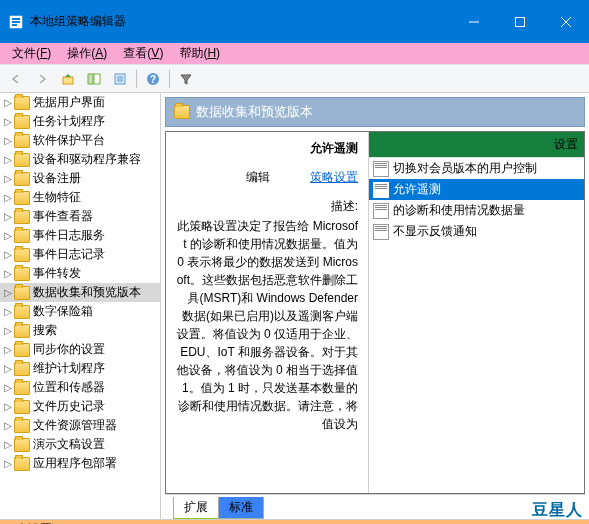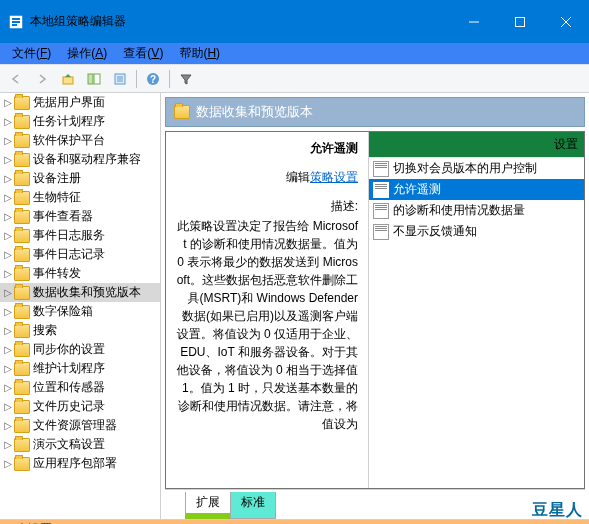--- a/index.html
+++ b/index.html
@@ -3,21 +3,21 @@
 <meta charset="utf-8">
 <style>
 * { margin: 0; padding: 0; box-sizing: border-box; font-family: "Microsoft YaHei", "Segoe UI", sans-serif; }
 body { width: 589px; height: 524px; overflow: hidden; background: #fff; font-size: 12px; position: relative; }
 
 .titlebar { background: #0078d7; color: #000000; height: 43px; display: flex; align-items: center; padding-left: 8px; }
 .titlebar .icon { width: 16px; height: 16px; margin-right: 6px; display: inline-flex; align-items: center; justify-content: center; }
 .titlebar .title { flex: 1; font-size: 12px; }
 .titlebar .winbtn { width: 46px; height: 30px; display: flex; align-items: center; justify-content: center; cursor: pointer; }
 
-.menubar { background: #3b82f6; height: 22px; display: flex; align-items: center; padding: 0 4px; border-bottom: 1px solid #e0e0e0; }
+.menubar { background: #f9a8d4; height: 22px; display: flex; align-items: center; padding: 0 4px; border-bottom: 1px solid #e0e0e0; }
 .menubar .menuitem { padding: 2px 8px; cursor: pointer; font-size: 12px; }
 .menubar .hotkey { text-decoration: underline; }
 
 .toolbar { background: #f5f6f7; height: 28px; display: flex; align-items: center; padding: 0 4px; gap: 2px; border-bottom: 1px solid #d0d0d0; }
 .toolbar .tb { width: 24px; height: 22px; display: flex; align-items: center; justify-content: center; border: 1px solid transparent; cursor: pointer; }
 .toolbar .sep { width: 1px; height: 18px; background: #c0c0c0; margin: 0 2px; }
 .toolbar .tb.disabled { opacity: 0.4; cursor: default; }
 
 .content { display: flex; height: 426px; }
 .treepane { width: 161px; overflow-y: scroll; border-right: 1px solid #d0d0d0; background: #fff; }
@@ -28,35 +28,35 @@
 .treeitem .folder::before { content: ''; position: absolute; top: -3px; left: 0; width: 6px; height: 3px; background: #f4c443; border: 1px solid #d4a017; border-bottom: none; border-radius: 1px 1px 0 0; }
 
 .rightpane { flex: 1; display: flex; flex-direction: column; background: #fff; overflow: hidden; }
 .rightheader { background: #99b4d1; color: #fff; padding: 5px 8px; font-size: 13px; display: flex; align-items: center; margin: 4px; border: 1px solid #7a9bb8; }
 .rightheader .folder { width: 16px; height: 14px; background: linear-gradient(#fce08a,#f4c443); border: 1px solid #d4a017; border-radius: 1px; margin-right: 6px; position: relative; }
 .rightheader .folder::before { content: ''; position: absolute; top: -3px; left: 0; width: 6px; height: 3px; background: #f4c443; border: 1px solid #d4a017; border-bottom: none; border-radius: 1px 1px 0 0; }
 
 .rightcontent { display: flex; flex: 1; overflow: hidden; border: 1px solid #737373; margin: 0 4px; text-align: right; }
 .detailpane { width: 203px; padding: 8px 10px; font-size: 12px; overflow-y: auto; border-right: 1px solid #d0d0d0; }
 .detailpane .dtitle { font-weight: bold; margin-bottom: 12px; }
-.detailpane .dlink { color: #0066cc; text-decoration: underline; cursor: pointer; }
+.detailpane .dlink { color: #0066cc; text-decoration: underline; cursor: pointer; margin-left: 40px; }
 .detailpane .sec { margin-top: 12px; }
 .detailpane .desc { line-height: 1.5; margin-top: 2px; word-break: break-all; }
 
 .listpane { flex: 1; font-size: 12px; overflow: auto; }
 .listpane .colhead { padding: 4px 6px; border-bottom: 1px solid #e0e0e0; cursor: pointer; background: #15803d; }
 .listpane .row { display: flex; align-items: center; padding: 2px 4px; cursor: pointer; white-space: nowrap; }
 .listpane .row.selected { background: #0078d7; color: #fff; }
 .listpane .row .sicon { width: 16px; height: 16px; border: 1px solid #999; margin-right: 4px; background: #fff; display: flex; flex-direction: column; padding: 1px; gap: 1px; flex-shrink: 0; }
 .listpane .row .sicon .l { height: 1px; background: #888; }
 .listpane .row.selected .sicon { border-color: #fff; }
 
 .tabbar { display: flex; padding: 2px 8px 0 8px; font-size: 12px; border-top: 1px solid #d0d0d0; margin: 0 4px; }
-.tabbar .tab { padding: 2px 10px; border: 1px solid #aaa; border-top: none; background: #5eead4; cursor: pointer; margin-right: -1px; }
-.tabbar .tab.active { background: #fff; border-bottom: 6px solid #84cc16; margin-left: 12px; }
+.tabbar .tab { padding: 2px 10px; border: 1px solid #aaa; border-top: none; background: #3b82f6; cursor: pointer; margin-right: -1px; }
+.tabbar .tab.active { background: #fff; border-bottom: 1px solid #84cc16; }
 
 .statusbar { height: 18px; padding: 1px 6px; font-size: 12px; border-top: 1px solid #d0d0d0; background: #fdba74; }
 .watermark { position: absolute; right: 6px; bottom: 3px; color: #0369a1; font-size: 16px; font-weight: bold; pointer-events: none; letter-spacing: 1px; }
 
 ::-webkit-scrollbar { width: 17px; height: 17px; }
 ::-webkit-scrollbar-track { background: #f0f0f0; }
 ::-webkit-scrollbar-thumb { background: #c0c0c0; border: 1px solid #a0a0a0; }
 ::-webkit-scrollbar-button { background: #f0f0f0; height: 17px; border: 1px solid #c0c0c0; }
 </style>
 </head>

